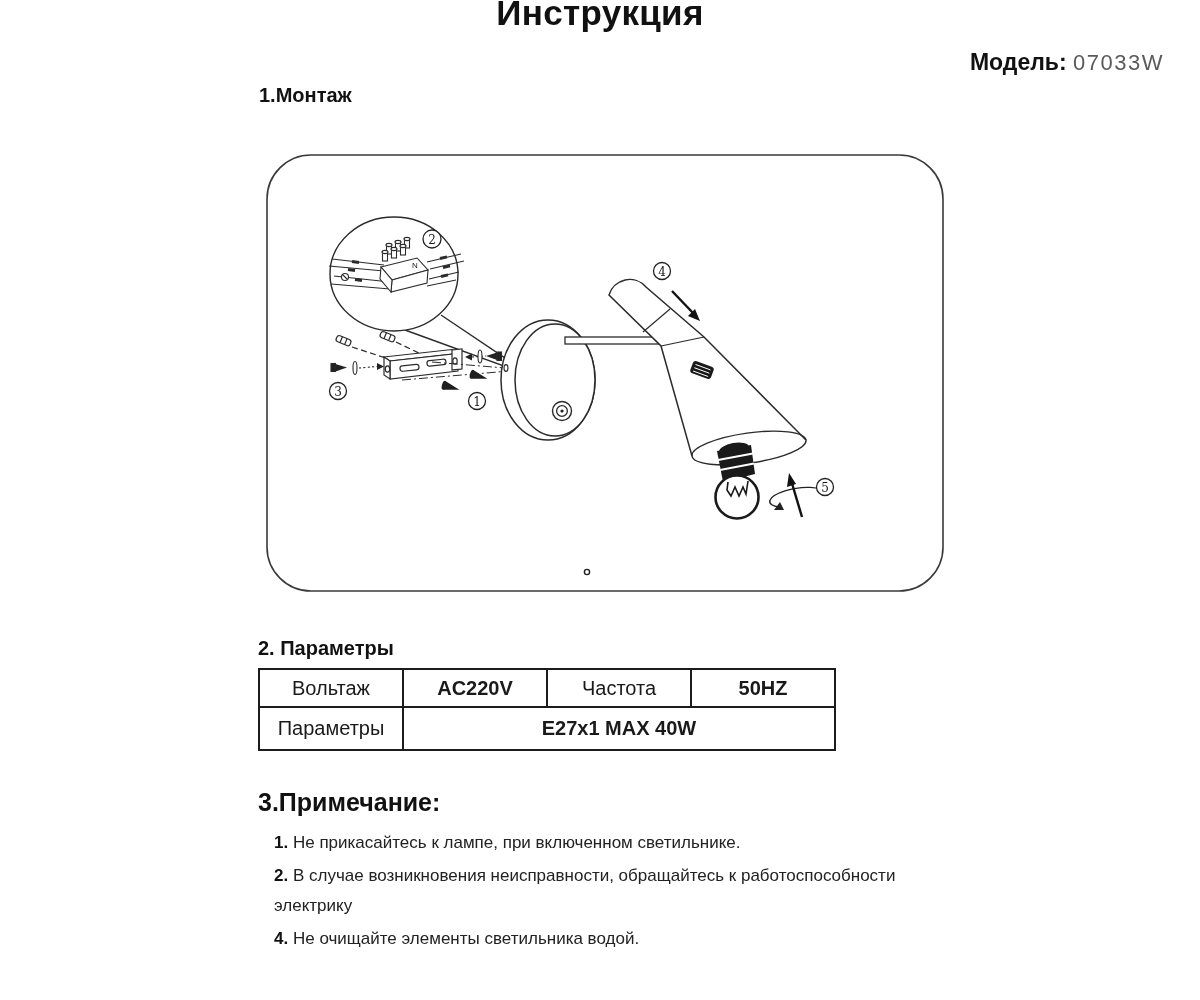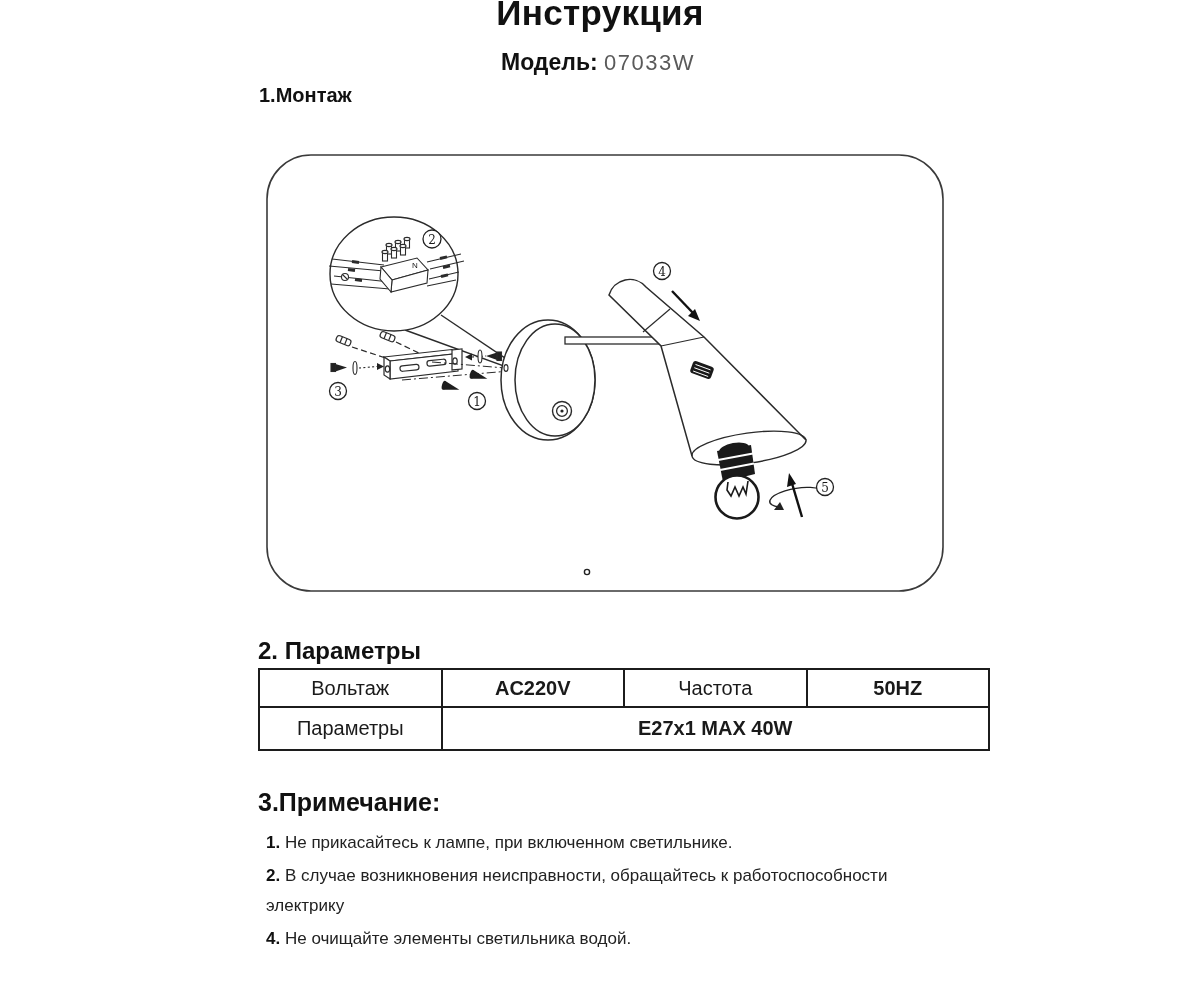--- a/index.html
+++ b/index.html
@@ -1,35 +1,35 @@
 <!DOCTYPE html>
 <html><head>
 <meta charset="utf-8">
 <style>
   *{margin:0;padding:0;box-sizing:border-box}
   html,body{width:1200px;height:1000px;background:#ffffff;overflow:hidden}
   body{position:relative;font-family:"Liberation Sans",sans-serif;color:#1a1a1a}
   .title{position:absolute;top:-7px;left:0;width:1200px;text-align:center;
          font-size:35px;font-weight:700;letter-spacing:.3px;color:#111}
-  .model-line{position:absolute;top:49px;left:16px;width:1164px;text-align:center;font-size:23px}
+  .model-line{position:absolute;top:49px;left:0;width:1164px;text-align:right;font-size:23px}
   .model-label{font-weight:700;color:#111}
   .model-value{color:#5a5a5a;font-size:22px;letter-spacing:1.5px}
   .h-mount{position:absolute;left:259px;top:84px;font-size:20px;font-weight:700;color:#111}
   .diagram{position:absolute;left:260px;top:148px}
-  .h-params{position:absolute;left:258px;top:637px;font-size:24px;font-weight:700;color:#111}
-  table.params{position:absolute;left:258px;top:668px;width:732px;border-collapse:collapse;table-layout:fixed}
+  .h-params{position:absolute;left:258px;top:637px;font-size:20px;font-weight:700;color:#111}
+  table.params{position:absolute;left:258px;top:668px;width:578px;border-collapse:collapse;table-layout:fixed}
   table.params td{border:2px solid #1c1c1c;text-align:center;vertical-align:middle;
                   font-size:20px;padding:0;background:#fff}
   table.params tr:first-child td{height:38px}
   table.params tr:last-child td{height:43px}
   table.params .lab{font-weight:400}
   table.params .val{font-weight:700}
   .h-notes{position:absolute;left:258px;top:788px;font-size:25px;font-weight:700;color:#111}
   .notes{position:absolute;left:258px;top:828px;width:640px;font-size:17px;line-height:30px;color:#222}
-  .notes p{margin:0 0 3px 8px}
+  .notes p{margin:0 0 3px 16px}
   .notes b{font-weight:700;color:#111}
   svg .ln{stroke:#2b2b2b;fill:none}
   svg text.cnum{font-family:"DejaVu Serif",serif;font-size:12px;fill:#1a1a1a;text-anchor:middle}
 </style>
 </head>
 <body>
 
 <h1 class="title">Инструкция</h1>
 
 <div class="model-line">

